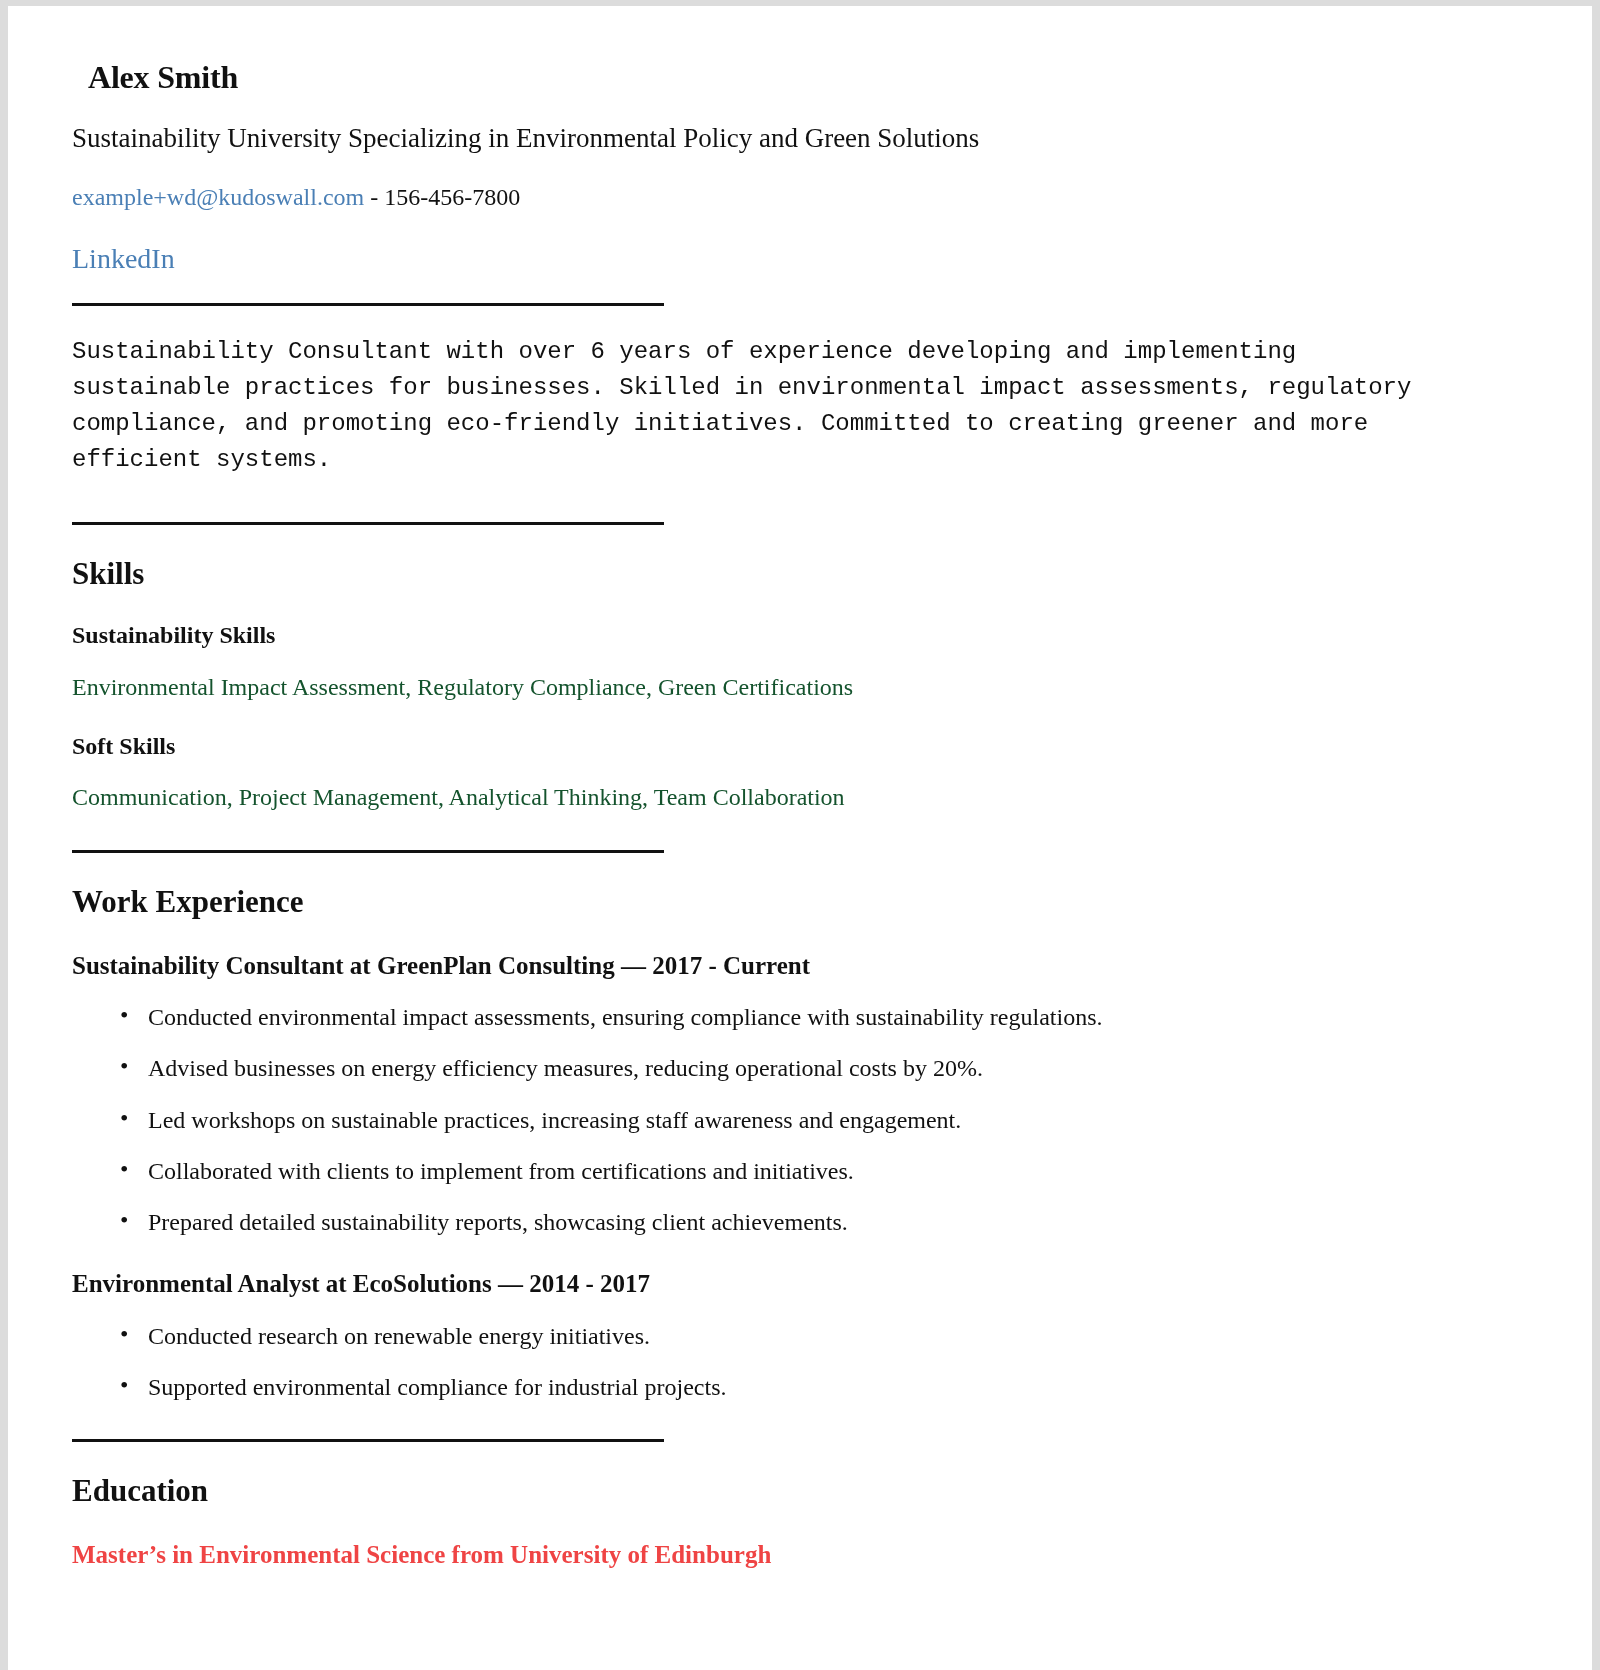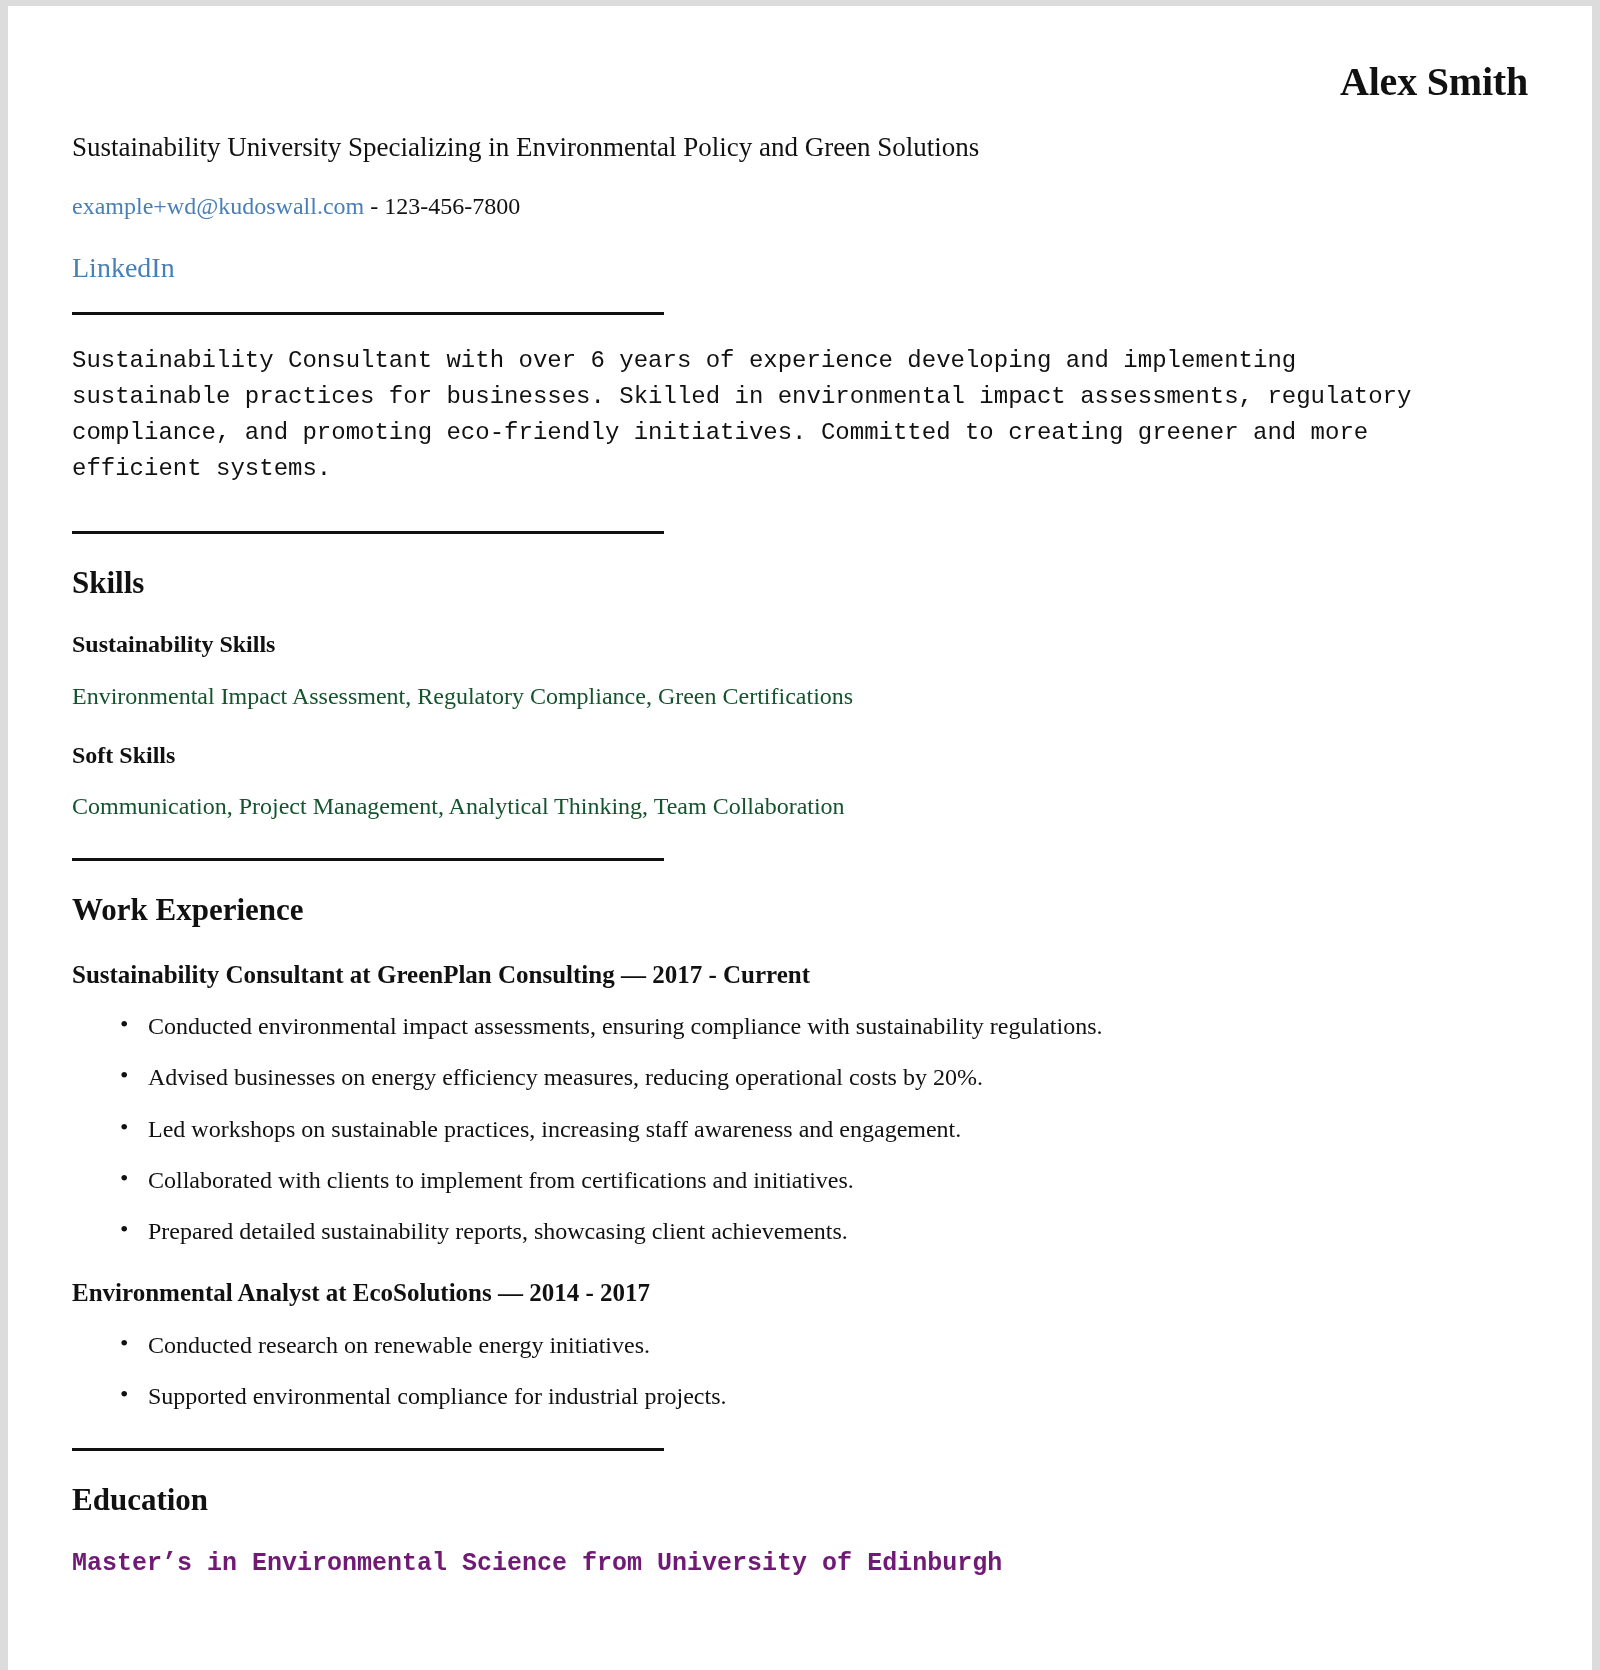--- a/index.html
+++ b/index.html
@@ -31,27 +31,26 @@
     height: 100%;
     background: #ffffff;
     overflow: hidden;
   }
   .content {
     padding: 54px 64px 0 64px;
   }
 
   
   .name {
-    font-size: 40px;
+    font-size: 32px;
     font-weight: 700;
     line-height: 1.12;
     letter-spacing: -0.2px;
     color: #111111;
-    margin: 0 0 26px 0;
-    text-align: right;
+    margin: 0 0 26px 16px;
   }
   .headline {
     font-size: 27px;
     font-weight: 400;
     line-height: 1.25;
     color: #111111;
     margin: 0 0 26px 0;
   }
   .contact-line {
     font-size: 24px;
@@ -136,39 +135,38 @@
     top: -2px;
     font-size: 24px;
     line-height: 1.3;
     color: #111111;
   }
   .spacer-lg { height: 44px; }
   .spacer-md { height: 36px; }
   .edu-entry {
     font-size: 25px;
     font-weight: 700;
-    color: #701a75;
+    color: #ef4444;
     margin: 30px 0 0 0;
     line-height: 1.3;
-    font-family: Liberation Mono, monospace;
   }
 </style>
 </head>
 <body>
 
 <div class="page-frame">
   <div class="page">
     <div class="content">
 
       <h1 class="name">Alex Smith</h1>
 
       <div class="headline">Sustainability University Specializing in Environmental Policy and Green Solutions</div>
 
       <div class="contact-line">
-        <a class="link" href="#">example+wd@kudoswall.com</a><span> - </span><span>123-456-7800</span>
+        <a class="link" href="#">example+wd@kudoswall.com</a><span> - </span><span>156-456-7800</span>
       </div>
 
       <div class="profile-line">
         <a class="link" href="#">LinkedIn</a>
       </div>
 
       <hr class="rule">
 
       <section class="section">
         <p class="body-text">Sustainability Consultant with over 6 years of experience developing and implementing sustainable practices for businesses. Skilled in environmental impact assessments, regulatory compliance, and promoting eco-friendly initiatives. Committed to creating greener and more efficient systems.</p>

